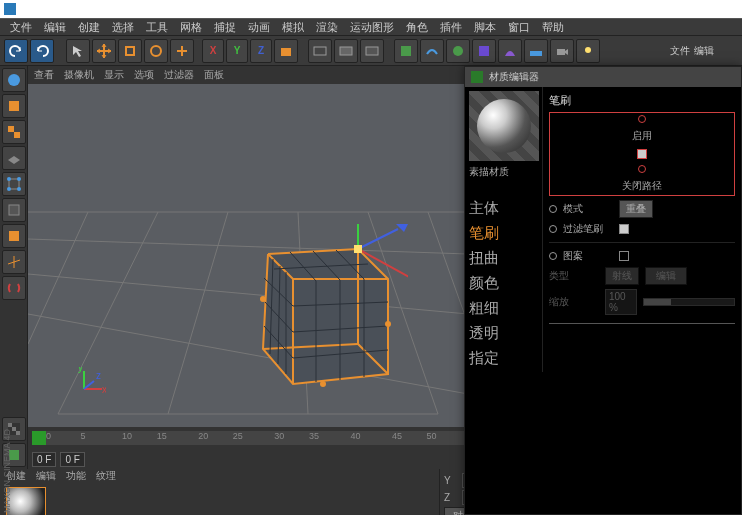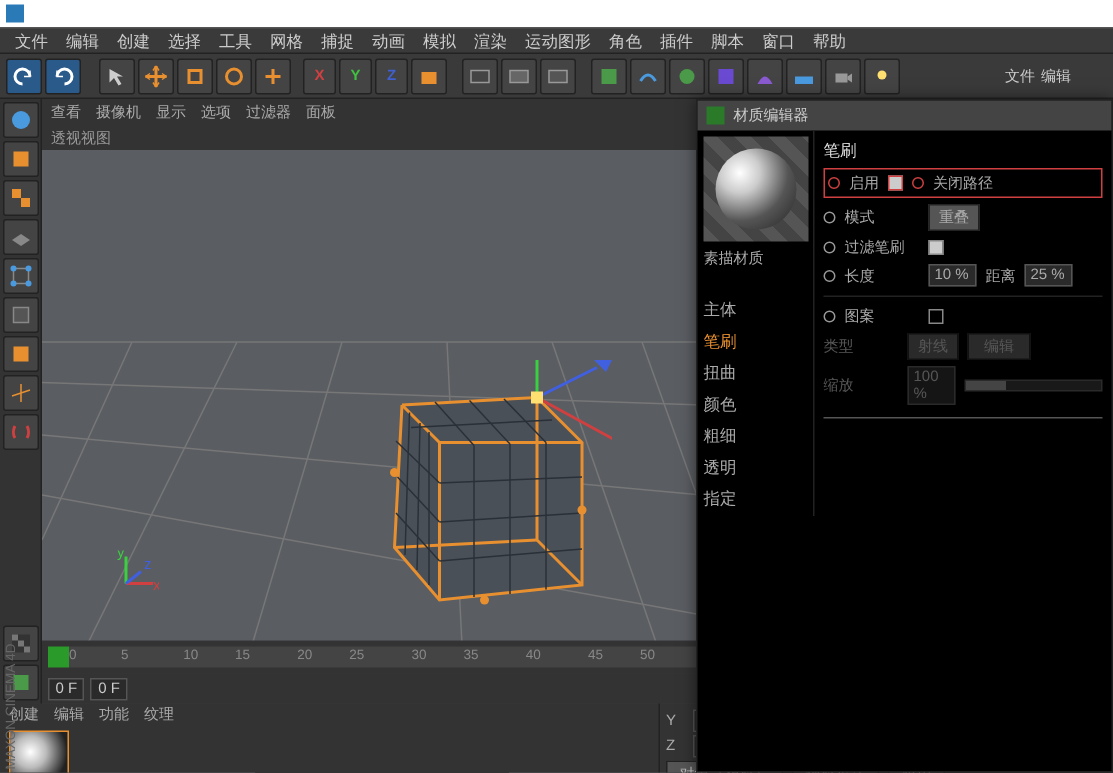--- a/index.html
+++ b/index.html
@@ -46,21 +46,21 @@
 
 .matedit{position:absolute;left:464px;top:66px;width:278px;height:449px;background:#000000;border:1px solid #222;box-shadow:0 0 10px rgba(0,0,0,.5);}
 .matedit .mtitle{height:20px;background:#444;display:flex;align-items:center;padding:0 6px;color:#ccc;font-size:11px;}
 .matedit .mtitle .micon{width:12px;height:12px;background:#2a7a2a;margin-right:6px;}
 .matedit .mbody{display:flex;}
 .matedit .mleft{width:78px;padding:4px;border-right:1px solid #222;}
 .matedit .mpreview{width:70px;height:70px;background:repeating-linear-gradient(45deg,#555 0 8px,#444 8px 16px);display:flex;align-items:center;justify-content:center;}
 .matedit .mpreview .sphere{width:54px;height:54px;border-radius:50%;background:radial-gradient(circle at 30% 30%,#fff,#ccc 25%,#555 60%,#222);}
 .matedit .mname{margin-top:4px;font-size:10px;color:#aaa;}
 .matedit .mnav{margin-top:20px;display:flex;flex-direction:column;gap:6px;}
-.matedit .mnav span{font-size:11px;color:#aaa;}
+.matedit .mnav span{font-size:15px;color:#aaa;}
 .matedit .mnav span.active{color:#e89030;}
 .matedit .mright{flex:1;padding:6px;}
 .matedit .mrow{display:flex;align-items:center;gap:6px;margin:4px 0;font-size:10px;color:#aaa;}
 .matedit .mrow .lbl{width:50px;}
 .matedit .mrow .num{background:#2a2a2a;border:1px solid #555;padding:1px 3px;width:32px;}
 .matedit .mrow .sld{flex:1;height:8px;background:linear-gradient(to right,#888,#888 30%,#333 30%);border:1px solid #555;}
 .matedit .mrow .drop{background:#555;border:1px solid #222;padding:1px 6px;}
 .matedit .mrow .btn{background:#555;border:1px solid #222;padding:1px 10px;}
 .matedit .chk{width:10px;height:10px;border:1px solid #888;display:inline-block;}
 .matedit .chk.on{background:#ccc;}
@@ -286,23 +286,20 @@
 
   <div class="center">
     <div class="vptabs">
       <span>查看</span>
       <span>摄像机</span>
       <span>显示</span>
       <span>选项</span>
       <span>过滤器</span>
       <span>面板</span>
     </div>
-    <div class="vpheader">
-        <span>透视视图</span>
-      </div>
     <div class="viewport">
       <svg class="grid" width="100%" height="100%">
         <g stroke="#777" stroke-width="1">
           <line x1="0" y1="128" x2="440" y2="128"></line>
           <line x1="30" y1="330" x2="410" y2="330"></line>
           <line x1="0" y1="155" x2="440" y2="170"></line>
           <line x1="0" y1="190" x2="440" y2="230"></line>
           <line x1="0" y1="230" x2="440" y2="310"></line>
           <line x1="60" y1="128" x2="0" y2="260"></line>
           <line x1="130" y1="128" x2="30" y2="330"></line>
@@ -459,44 +456,37 @@
         <span class="active">笔刷</span>
         <span>扭曲</span>
         <span>颜色</span>
         <span>粗细</span>
         <span>透明</span>
         <span>指定</span>
       </div>
     </div>
     <div class="mright">
       <div class="hdr">笔刷</div>
-      <div class="mrow" style="border:1px solid #d04040;padding:2px;">
+      <div class="mrow" style="border:1px solid #d04040;padding:2px;flex-direction:column;">
         <span class="radio red"></span>
         <span>启用</span>
         <span class="chk on red"></span>
         <span class="radio red"></span>
         <span>关闭路径</span>
       </div>
       <div class="mrow">
         <span class="radio"></span>
         <span class="lbl">模式</span>
         <span class="drop">重叠</span>
       </div>
       <div class="mrow">
         <span class="radio"></span>
         <span class="lbl">过滤笔刷</span>
         <span class="chk on"></span>
       </div>
-      <div class="mrow">
-        <span class="radio"></span>
-        <span class="lbl">长度</span>
-        <span class="num">10 %</span>
-        <span>距离</span>
-        <span class="num">25 %</span>
-      </div>
       <div style="height:1px;background:#222;margin:6px 0;"></div>
       <div class="mrow">
         <span class="radio"></span>
         <span class="lbl">图案</span>
         <span class="chk"></span>
       </div>
       <div class="mrow" style="opacity:.5">
         <span class="lbl">类型</span>
         <span class="drop">射线</span>
         <span class="btn">编辑</span>

